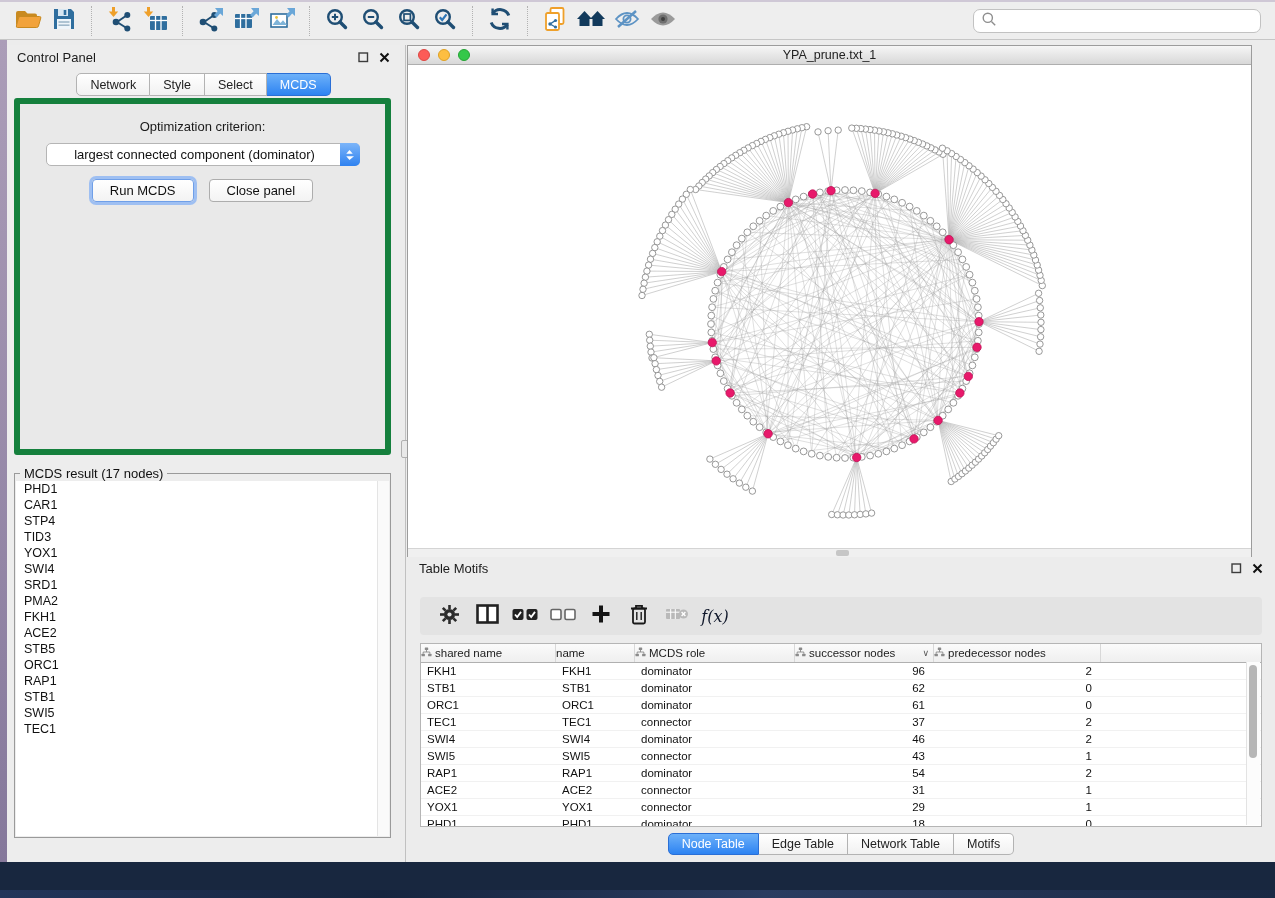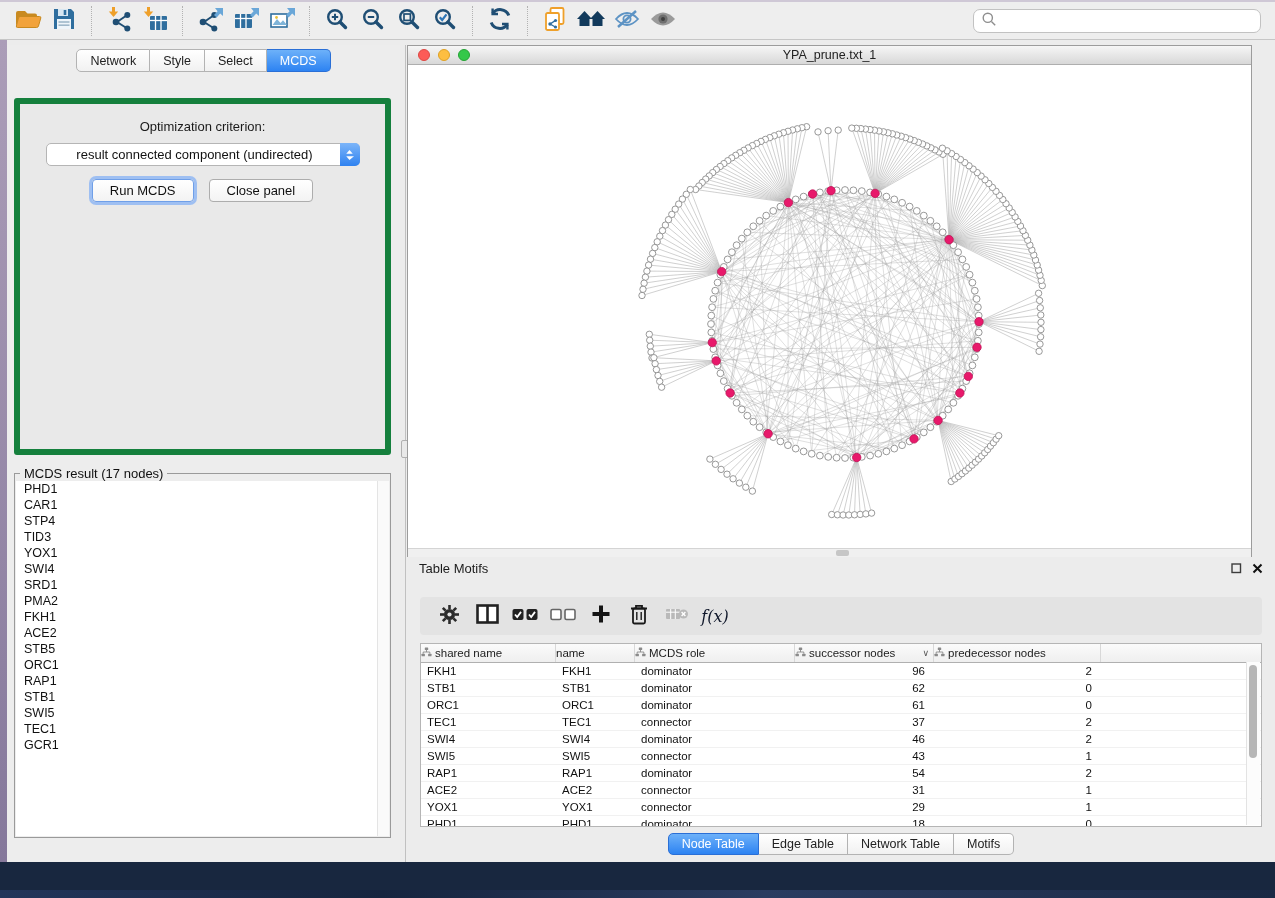--- a/index.html
+++ b/index.html
@@ -262,30 +262,45 @@
             <line x1="10.4" y1="10.4" x2="14.2" y2="14.2"></line>
           </svg></span>
         <input placeholder="" style="">
       </div>
     </div>
 
   <div class="main">
     <div class="sliver"></div>
 
     <div class="control-panel">
+      <div class="cp-header">
+        <span>Control Panel</span>
+        <span class="win-btns">
+          <span class="win-btn">
+              <svg width="11" height="11">
+                <rect x="1" y="1" width="8.5" height="8.5" fill="none" stroke="#3c3c3c" stroke-width="1.4"></rect>
+              </svg>
+            </span>
+          <span class="win-btn">
+              <svg width="11" height="11">
+                <path d="M1.5 1.5l8 8M9.5 1.5l-8 8" stroke="#111" stroke-width="2"></path>
+              </svg>
+            </span>
+        </span>
+      </div>
       <div class="cp-tabs" id="cpTabs">
           <div class="seg-tab">Network</div>
           <div class="seg-tab">Style</div>
           <div class="seg-tab">Select</div>
           <div class="seg-tab active">MCDS</div>
         </div>
       <div class="cp-inner">
         <div class="opt-label">Optimization criterion:</div>
         <div class="dropdown">
-          <span class="dd-text">result connected component (undirected)</span>
+          <span class="dd-text">largest connected component (dominator)</span>
           <span class="dd-stepper">
             <svg width="9" height="12" viewBox="0 0 10 12" fill="#fff">
                 <path d="M5 .5L8.6 4.5H1.4z"></path>
                 <path d="M5 11.5L1.4 7.5h8.6z"></path>
               </svg>
           </span>
         </div>
         <div class="btn-row">
           <button class="btn focused">Run MCDS</button>
           <button class="btn">Close panel</button>
@@ -304,21 +319,20 @@
               <div class="result-item">SRD1</div>
               <div class="result-item">PMA2</div>
               <div class="result-item">FKH1</div>
               <div class="result-item">ACE2</div>
               <div class="result-item">STB5</div>
               <div class="result-item">ORC1</div>
               <div class="result-item">RAP1</div>
               <div class="result-item">STB1</div>
               <div class="result-item">SWI5</div>
               <div class="result-item">TEC1</div>
-              <div class="result-item">GCR1</div>
             </div>
           <div class="result-scroll"></div>
         </div>
       </fieldset>
     </div>
 
     <div class="v-split"></div>
     <div class="v-handle"></div>
 
     <div class="net-win">

